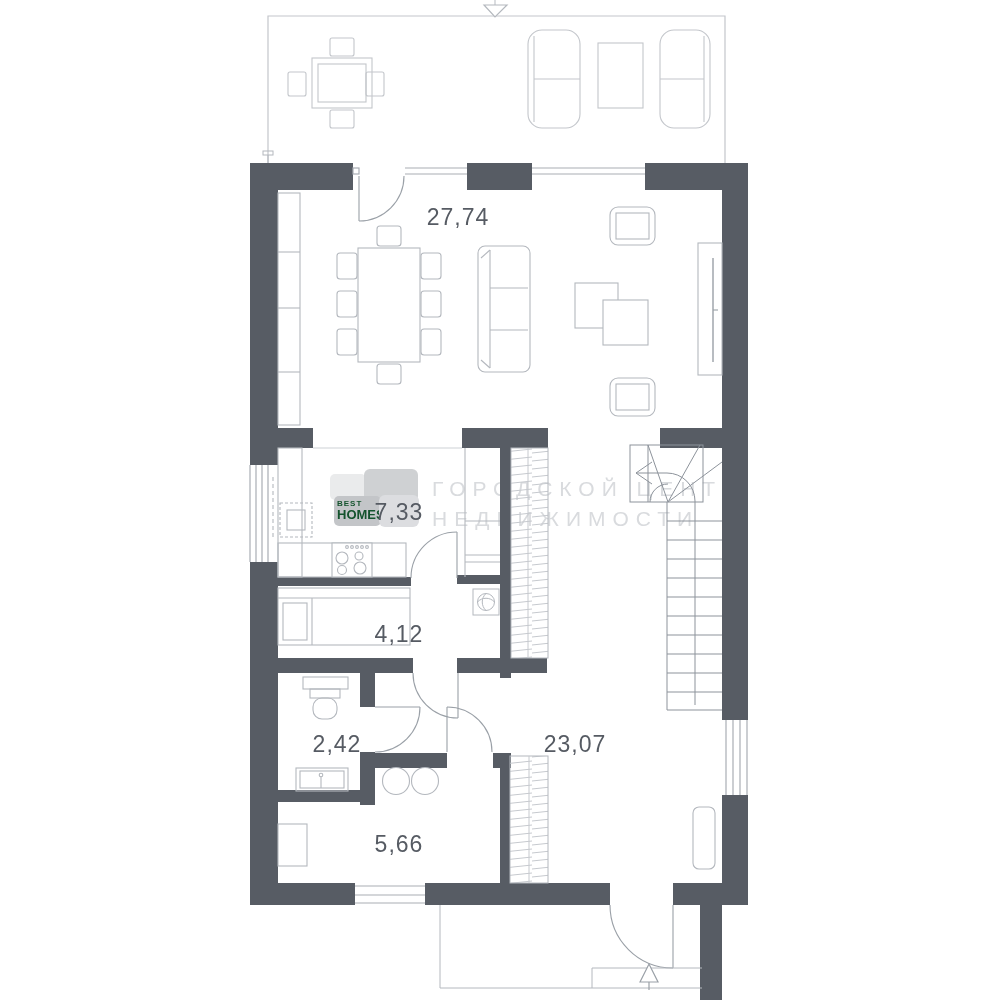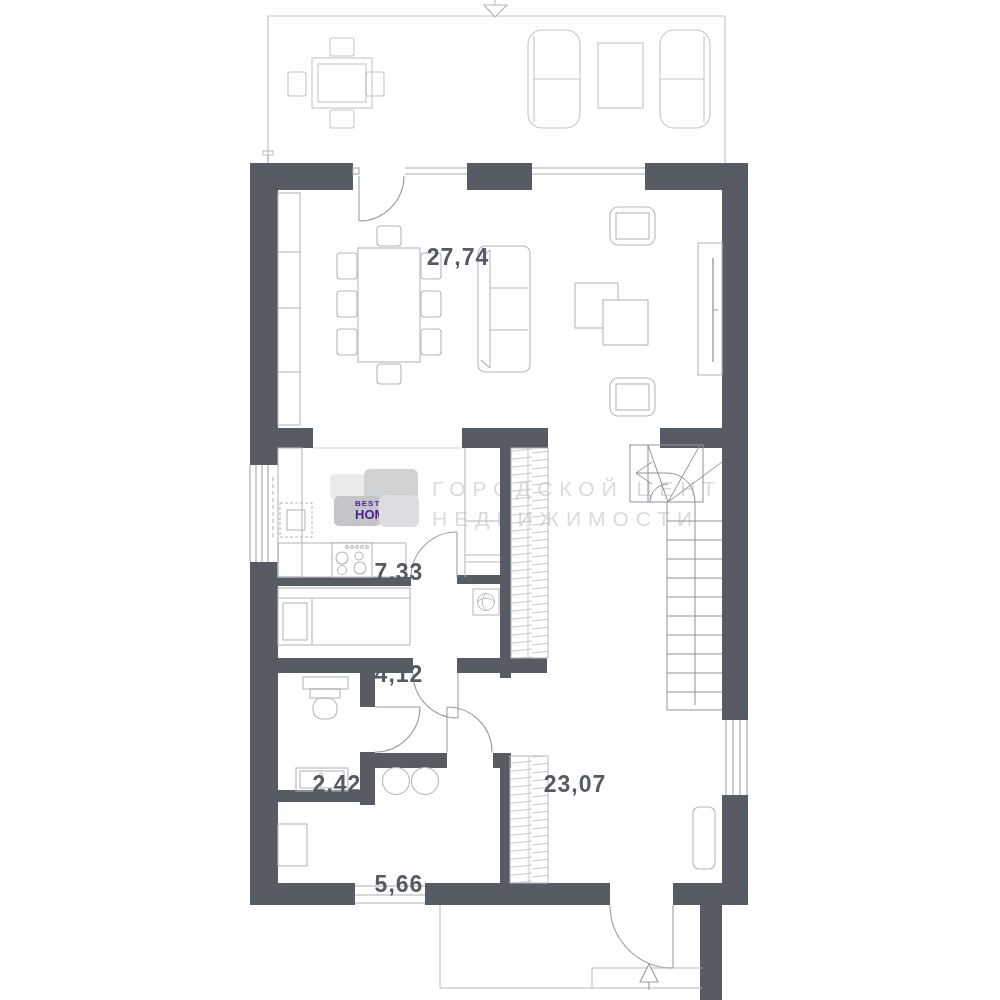--- a/index.html
+++ b/index.html
@@ -1,27 +1,27 @@
 <!DOCTYPE html>
 <html><head>
 <meta charset="utf-8">
 <style>
   html,body{margin:0;padding:0;background:#ffffff;}
   #canvas{position:relative;width:1000px;height:1000px;background:#ffffff;overflow:hidden;
           font-family:"Liberation Sans", sans-serif;}
   #plan-svg{position:absolute;left:0;top:0;z-index:2;}
   .room-label{position:absolute;z-index:4;transform:translate(-50%,-50%);
-              font-size:23px;letter-spacing:1px;color:#565b63;font-weight:700;white-space:nowrap;margin-top:40px;}
+              font-size:23px;letter-spacing:1px;color:#565b63;font-weight:400;white-space:nowrap;}
   #watermark{position:absolute;left:432px;top:474px;z-index:1;color:#d9dbde;
              font-size:21px;font-weight:500;letter-spacing:7px;line-height:30px;white-space:nowrap;}
   .logo-tile{position:absolute;z-index:3;}
   #logo-tile-a{left:330px;top:474px;width:36px;height:26px;background:#eaebec;border-radius:5px;}
   #logo-tile-b{left:364px;top:469px;width:54px;height:33px;background:#cfd1d3;border-radius:6px;}
   #logo-tile-c{left:334px;top:496px;width:47px;height:30px;background:#c3c5c8;border-radius:5px;
-               color:#4c1d95;overflow:hidden;padding-left:21px;box-sizing:border-box;}
+               color:#14532d;overflow:hidden;padding-left:3px;box-sizing:border-box;}
   #logo-tile-d{left:379px;top:495px;width:40px;height:32px;background:#dcdde0;border-radius:6px;}
   #logo-best{display:block;font-size:8px;font-weight:bold;letter-spacing:1px;margin-top:4px;line-height:8px;}
   #logo-homes{display:block;font-size:13px;font-weight:bold;line-height:13px;}
 </style>
 </head>
 <body>
 
 <div id="canvas">
 
   <div id="watermark">
@@ -276,18 +276,18 @@
 
   <div class="logo-tile" id="logo-tile-a"></div>
   <div class="logo-tile" id="logo-tile-b"></div>
   <div class="logo-tile" id="logo-tile-c">
     <span id="logo-best">BEST</span>
     <span id="logo-homes">HOMES</span>
   </div>
   <div class="logo-tile" id="logo-tile-d"></div>
 
   <div class="room-label" style="left:458px;top:217px;">27,74</div>
-  <div class="room-label" style="left:399px;top:532px;">7,33</div>
+  <div class="room-label" style="left:399px;top:512px;">7,33</div>
   <div class="room-label" style="left:399px;top:634px;">4,12</div>
   <div class="room-label" style="left:337px;top:744px;">2,42</div>
   <div class="room-label" style="left:399px;top:844px;">5,66</div>
   <div class="room-label" style="left:575px;top:744px;">23,07</div>
 </div>
 
 </body></html>

